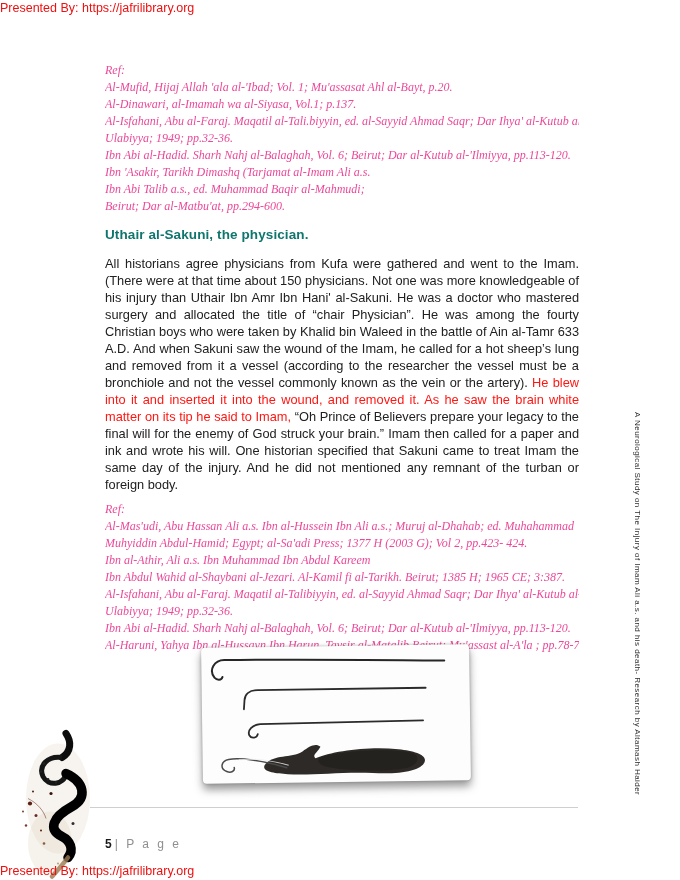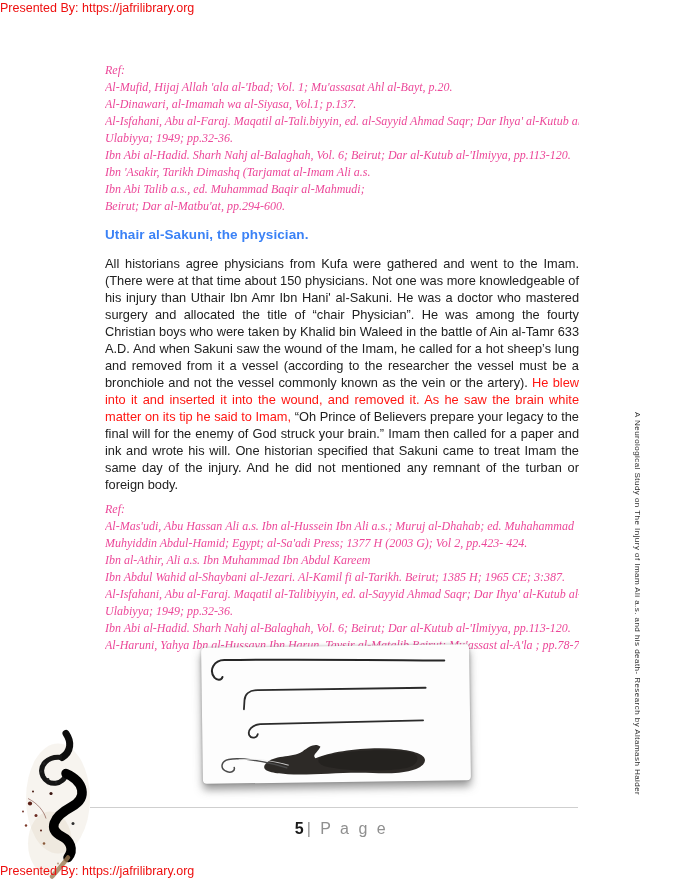--- a/index.html
+++ b/index.html
@@ -16,42 +16,42 @@
 
   .content{position:absolute;left:105px;top:62px;width:474px;}
 
   .ref-block{
     font-family:"Liberation Serif","DejaVu Serif",serif;
     font-style:italic;font-size:12px;line-height:17px;color:#ec4899;
   }
   .ref-line{white-space:nowrap;overflow:hidden;}
 
   .section-heading{
-    margin:12px 0 0 0;font-size:13.5px;font-weight:bold;color:#3b82f6;
+    margin:12px 0 0 0;font-size:13.5px;font-weight:bold;color:#0f766e;
     font-family:"Liberation Sans",sans-serif;letter-spacing:.1px;
   }
   .body-par{
     margin:13px 0 0 0;font-size:12.8px;line-height:17px;
     text-align:justify;color:#212121;
   }
   .ref-block.second{margin-top:8px;}
 
   
   .figure-card{
     position:absolute;left:202px;top:646px;width:268px;height:136px;
     background:#fdfdfd;border-radius:4px;transform:rotate(-0.8deg);
     box-shadow:0 6px 9px rgba(70,70,70,.55),0 0 3px rgba(0,0,0,.28);
   }
   .figure-card svg{display:block;}
 
   
   .footer-rule{position:absolute;left:90px;top:807px;width:488px;height:1px;background:#cfcfcf;}
   .page-number{
-    position:absolute;left:105px;top:820px;width:473px;text-align:center;
-    font-size:16px;color:#1a1a1a;
+    position:absolute;left:105px;top:837px;width:473px;text-align:left;
+    font-size:12px;color:#1a1a1a;
   }
   .page-number .num{font-weight:bold;color:#1a1a1a;}
   .page-number .suffix{color:#8f8f8f;letter-spacing:2.5px;margin-left:3px;}
 
   
   .side-title{
     position:absolute;left:633px;top:412px;
     writing-mode:vertical-rl;text-orientation:mixed;
     font-size:8px;letter-spacing:.45px;color:#2e2e2e;white-space:nowrap;
   }

